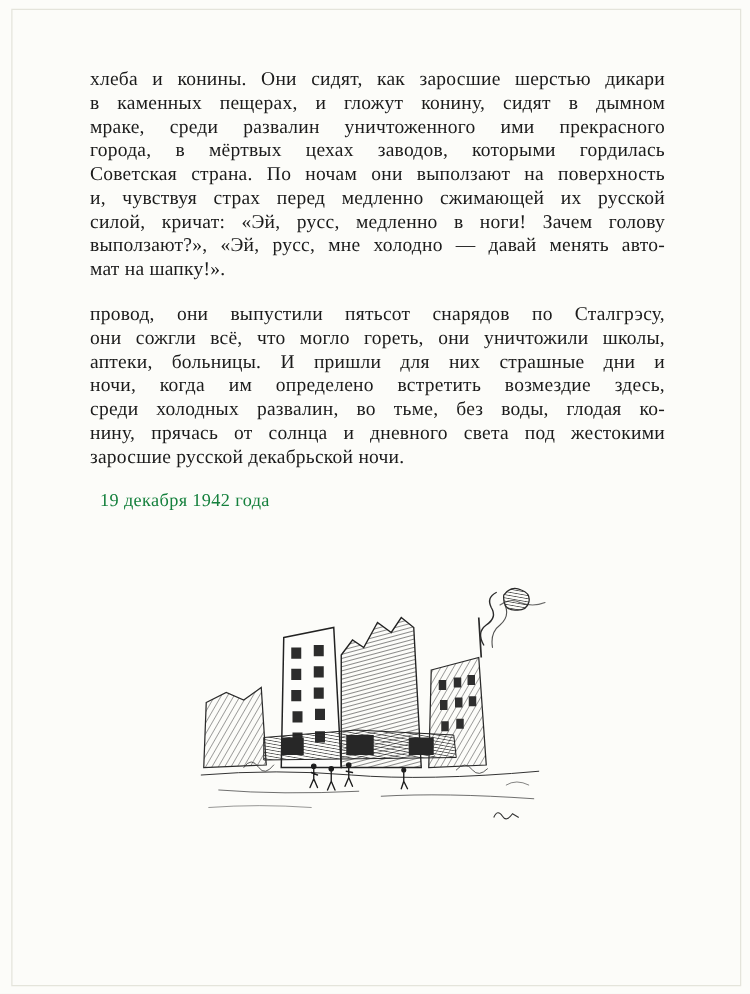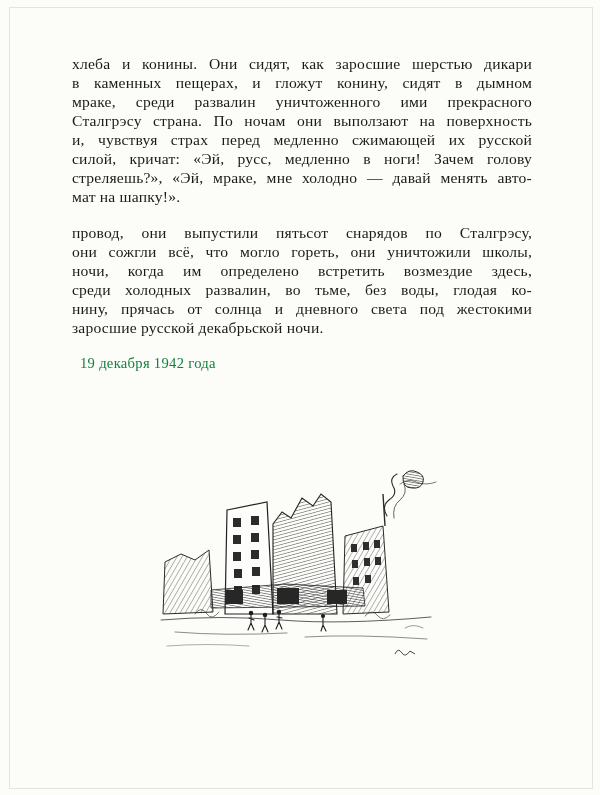--- a/index.html
+++ b/index.html
@@ -56,29 +56,31 @@
 <body>
 
 <div class="page">
   <div class="scan-frame"></div>
 
   <div class="text-area">
     <div class="para">
       <div class="line">хлеба и конины. Они сидят, как заросшие шерстью дикари</div>
       <div class="line">в каменных пещерах, и гложут конину, сидят в дымном</div>
       <div class="line">мраке, среди развалин уничтоженного ими прекрасного</div>
-      <div class="line">Сталгрэсу страна. По ночам они выползают на поверхность</div>
+      <div class="line">города, в мёртвых цехах заводов, которыми гордилась</div>
+      <div class="line">Советская страна. По ночам они выползают на поверхность</div>
       <div class="line">и, чувствуя страх перед медленно сжимающей их русской</div>
       <div class="line">силой, кричат: «Эй, русс, медленно в ноги! Зачем голову</div>
-      <div class="line">стреляешь?», «Эй, мраке, мне холодно — давай менять авто-</div>
+      <div class="line">выползают?», «Эй, русс, мне холодно — давай менять авто-</div>
       <div class="line last">мат на шапку!».</div>
     </div>
     <div class="para">
       <div class="line">провод, они выпустили пятьсот снарядов по Сталгрэсу,</div>
       <div class="line">они сожгли всё, что могло гореть, они уничтожили школы,</div>
+      <div class="line">аптеки, больницы. И пришли для них страшные дни и</div>
       <div class="line">ночи, когда им определено встретить возмездие здесь,</div>
       <div class="line">среди холодных развалин, во тьме, без воды, глодая ко-</div>
       <div class="line">нину, прячась от солнца и дневного света под жестокими</div>
       <div class="line last">заросшие русской декабрьской ночи.</div>
     </div>
     <div class="dateline">19 декабря 1942 года</div>
   </div>
 
   <div class="figure">
     <svg width="290" height="215" viewBox="0 0 290 215" xmlns="http://www.w3.org/2000/svg">

